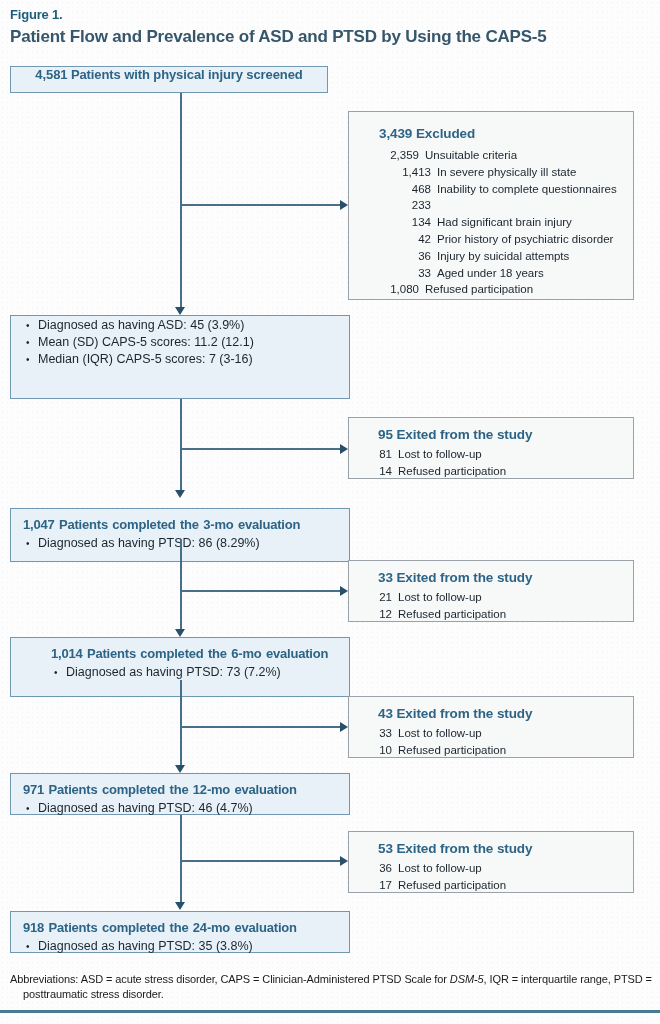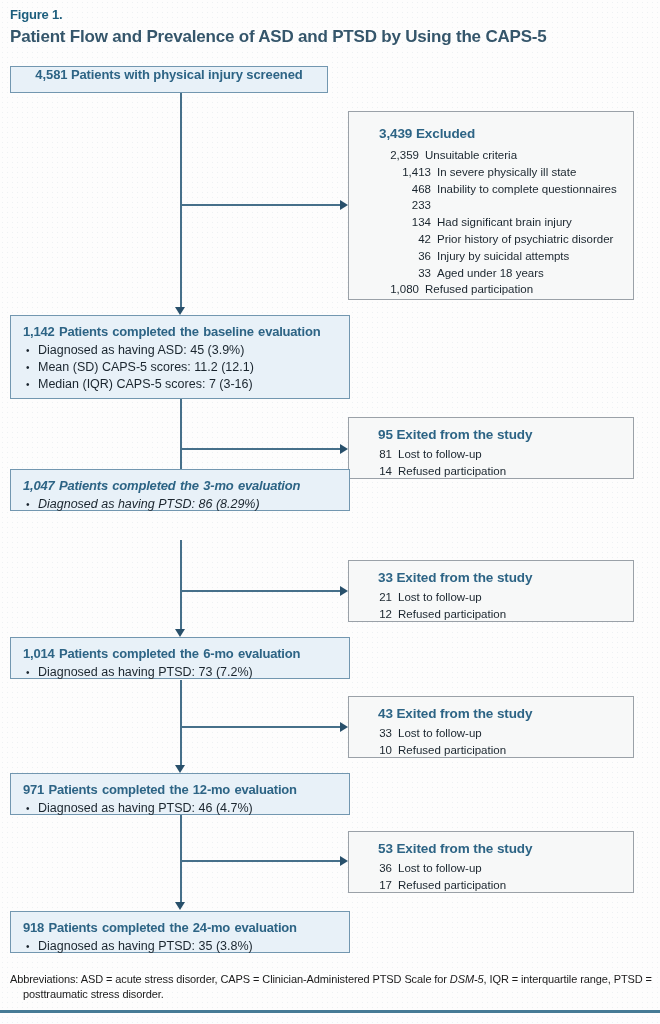--- a/index.html
+++ b/index.html
@@ -133,21 +133,20 @@
     <span class="num">33</span>
     <span>Aged under 18 years</span>
   </div>
   <div class="exrow">
     <span class="num">1,080</span>
     <span>Refused participation</span>
   </div>
 </div>
 
 <div class="abs mainbox" style="top:315px;height:84px;">
-  <div class="head">1,142 Patients completed the baseline evaluation</div>
   <div class="bullets">
     <div class="bullet-line">
       <span class="bullet"></span>
       <span>Diagnosed as having ASD: 45 (3.9%)</span>
     </div>
     <div class="bullet-line">
       <span class="bullet"></span>
       <span>Mean (SD) CAPS-5 scores: 11.2 (12.1)</span>
     </div>
     <div class="bullet-line">
@@ -167,21 +166,21 @@
   <div class="exitrow">
     <span class="num">81</span>
     <span>Lost to follow-up</span>
   </div>
   <div class="exitrow">
     <span class="num">14</span>
     <span>Refused participation</span>
   </div>
 </div>
 
-<div class="abs mainbox" style="top:469px;height:42px;font-style:italic;">
+<div class="abs mainbox" style="top:508px;height:54px;">
   <div class="head">1,047 Patients completed the 3-mo evaluation</div>
   <div class="bullets">
     <div class="bullet-line">
       <span class="bullet"></span>
       <span>Diagnosed as having PTSD: 86 (8.29%)</span>
     </div>
   </div>
 </div>
 
 <div class="abs vline" style="top:540px;height:90px;"></div>
@@ -194,21 +193,21 @@
   <div class="exitrow">
     <span class="num">21</span>
     <span>Lost to follow-up</span>
   </div>
   <div class="exitrow">
     <span class="num">12</span>
     <span>Refused participation</span>
   </div>
 </div>
 
-<div class="abs mainbox" style="top:637px;height:42px;">
+<div class="abs mainbox" style="top:637px;height:60px;padding-left:28px;">
   <div class="head">1,014 Patients completed the 6-mo evaluation</div>
   <div class="bullets">
     <div class="bullet-line">
       <span class="bullet"></span>
       <span>Diagnosed as having PTSD: 73 (7.2%)</span>
     </div>
   </div>
 </div>
 
 <div class="abs vline" style="top:680px;height:86px;"></div>

